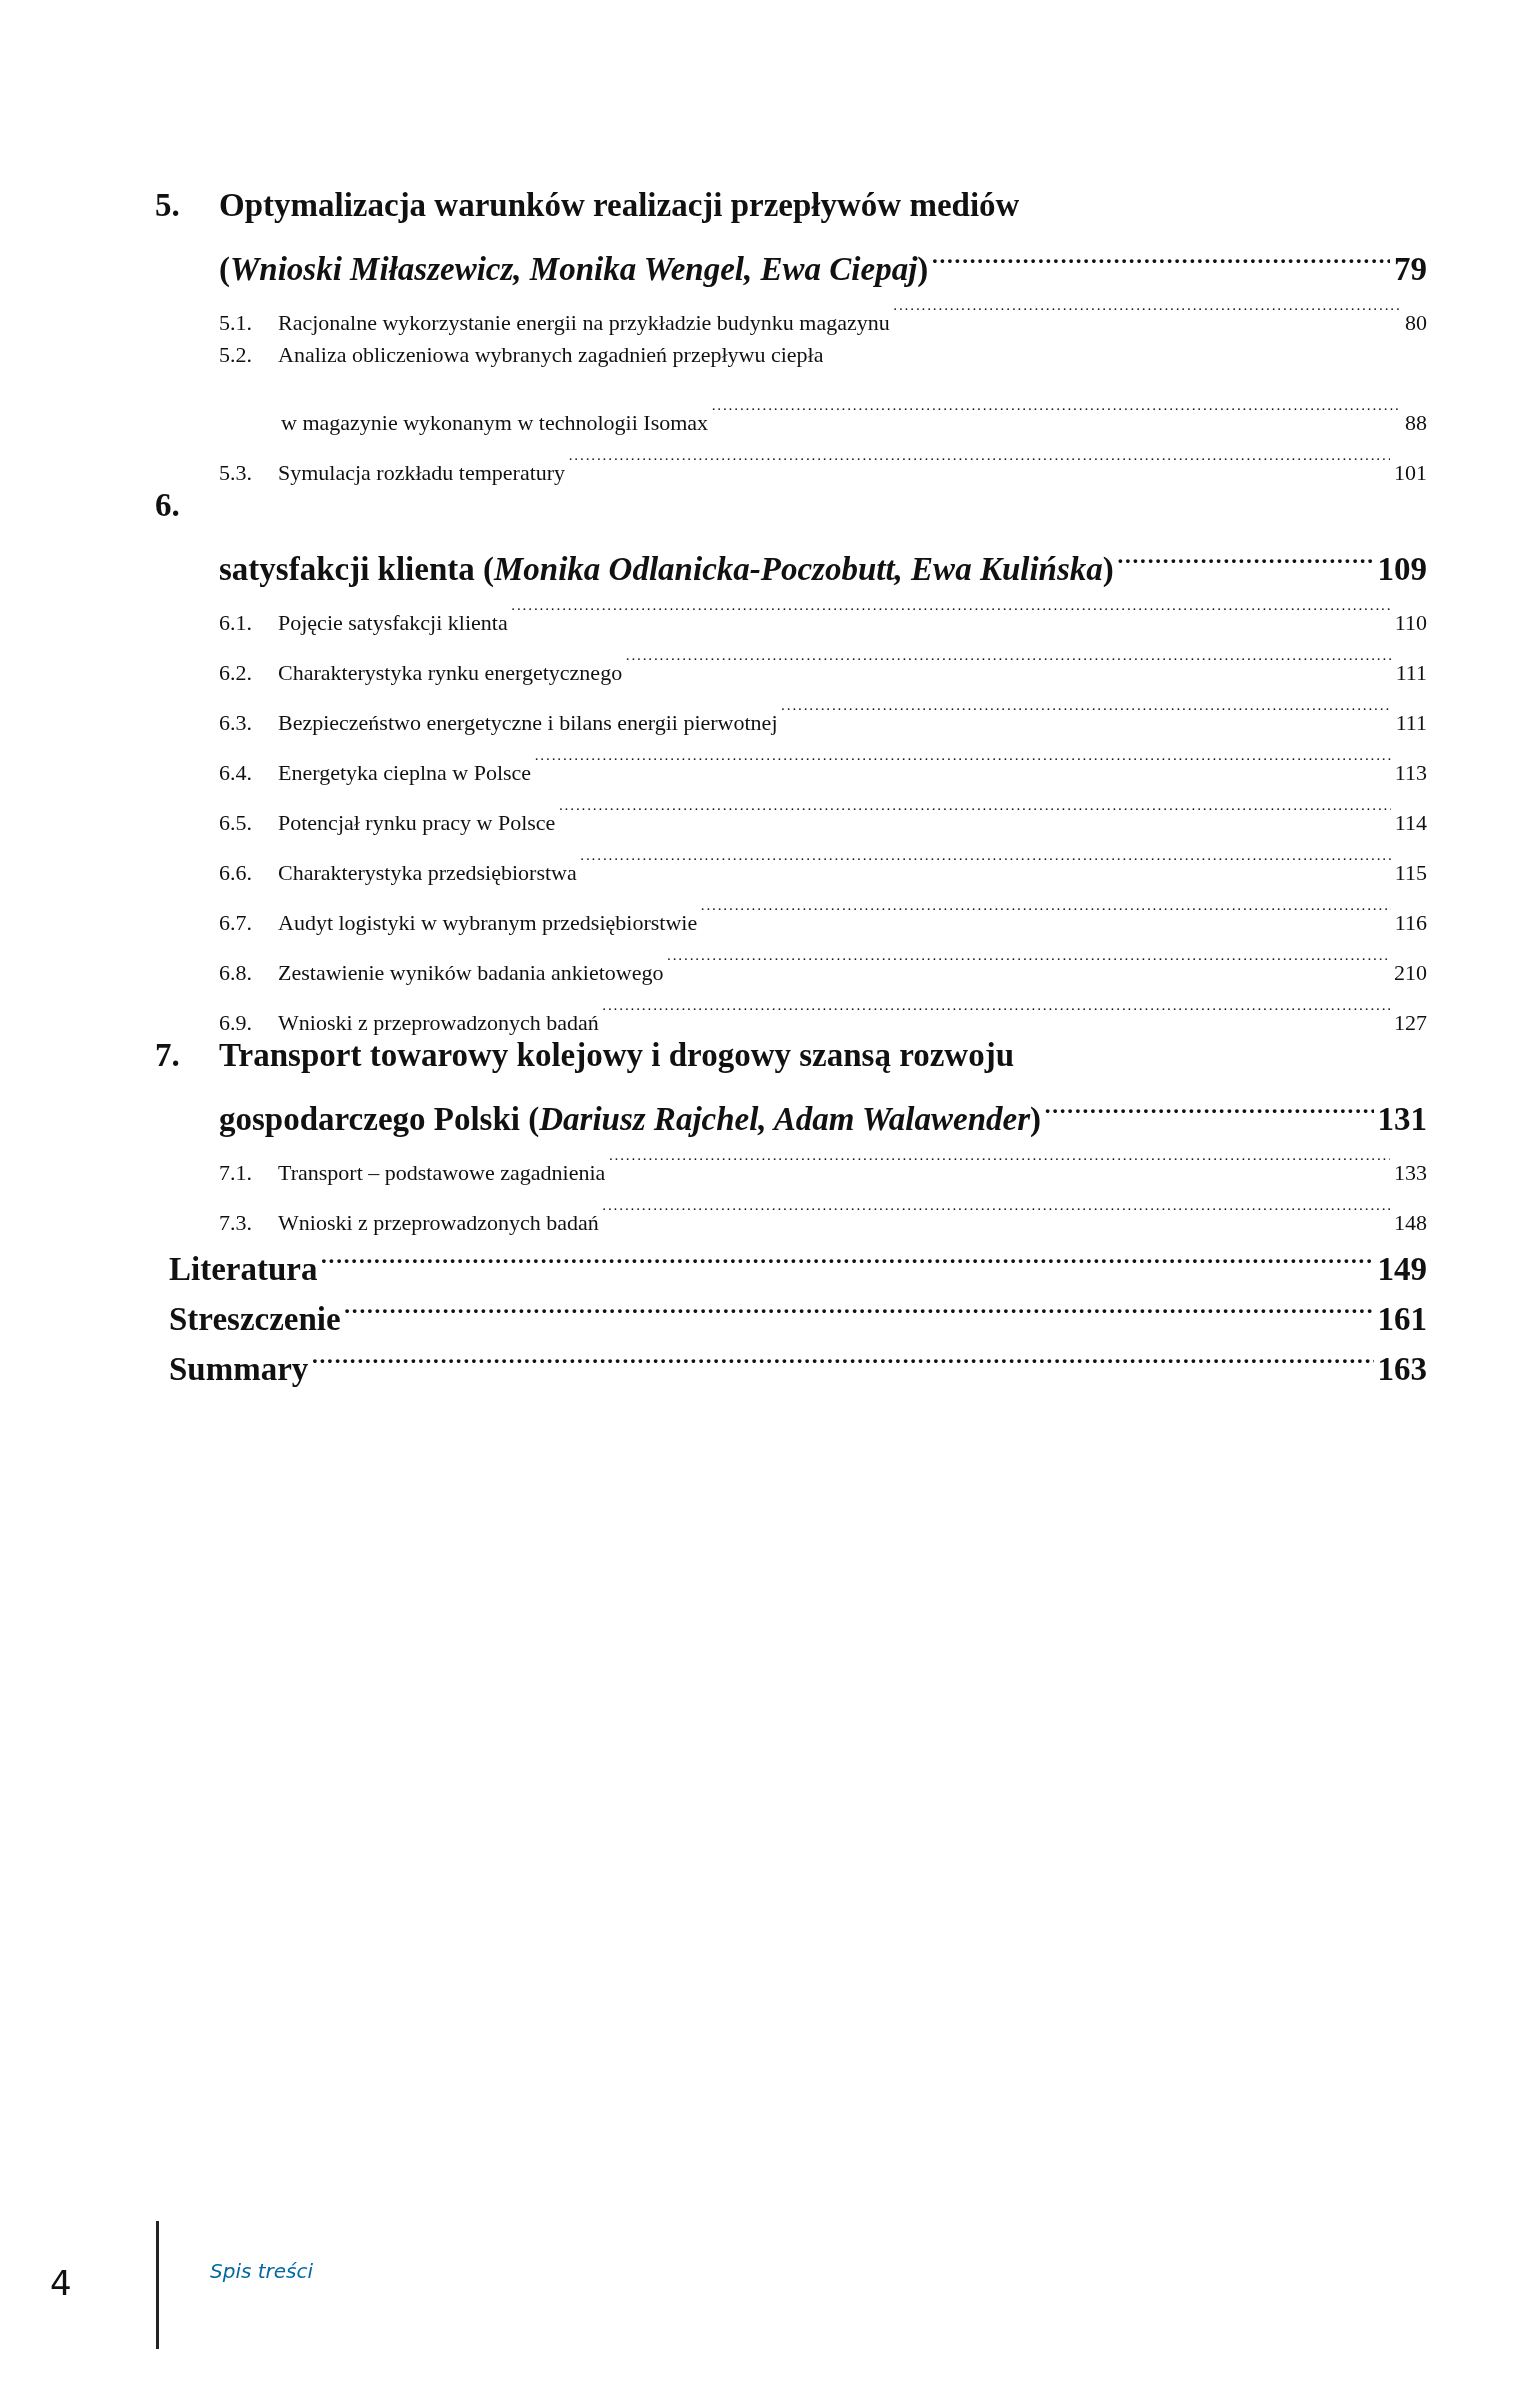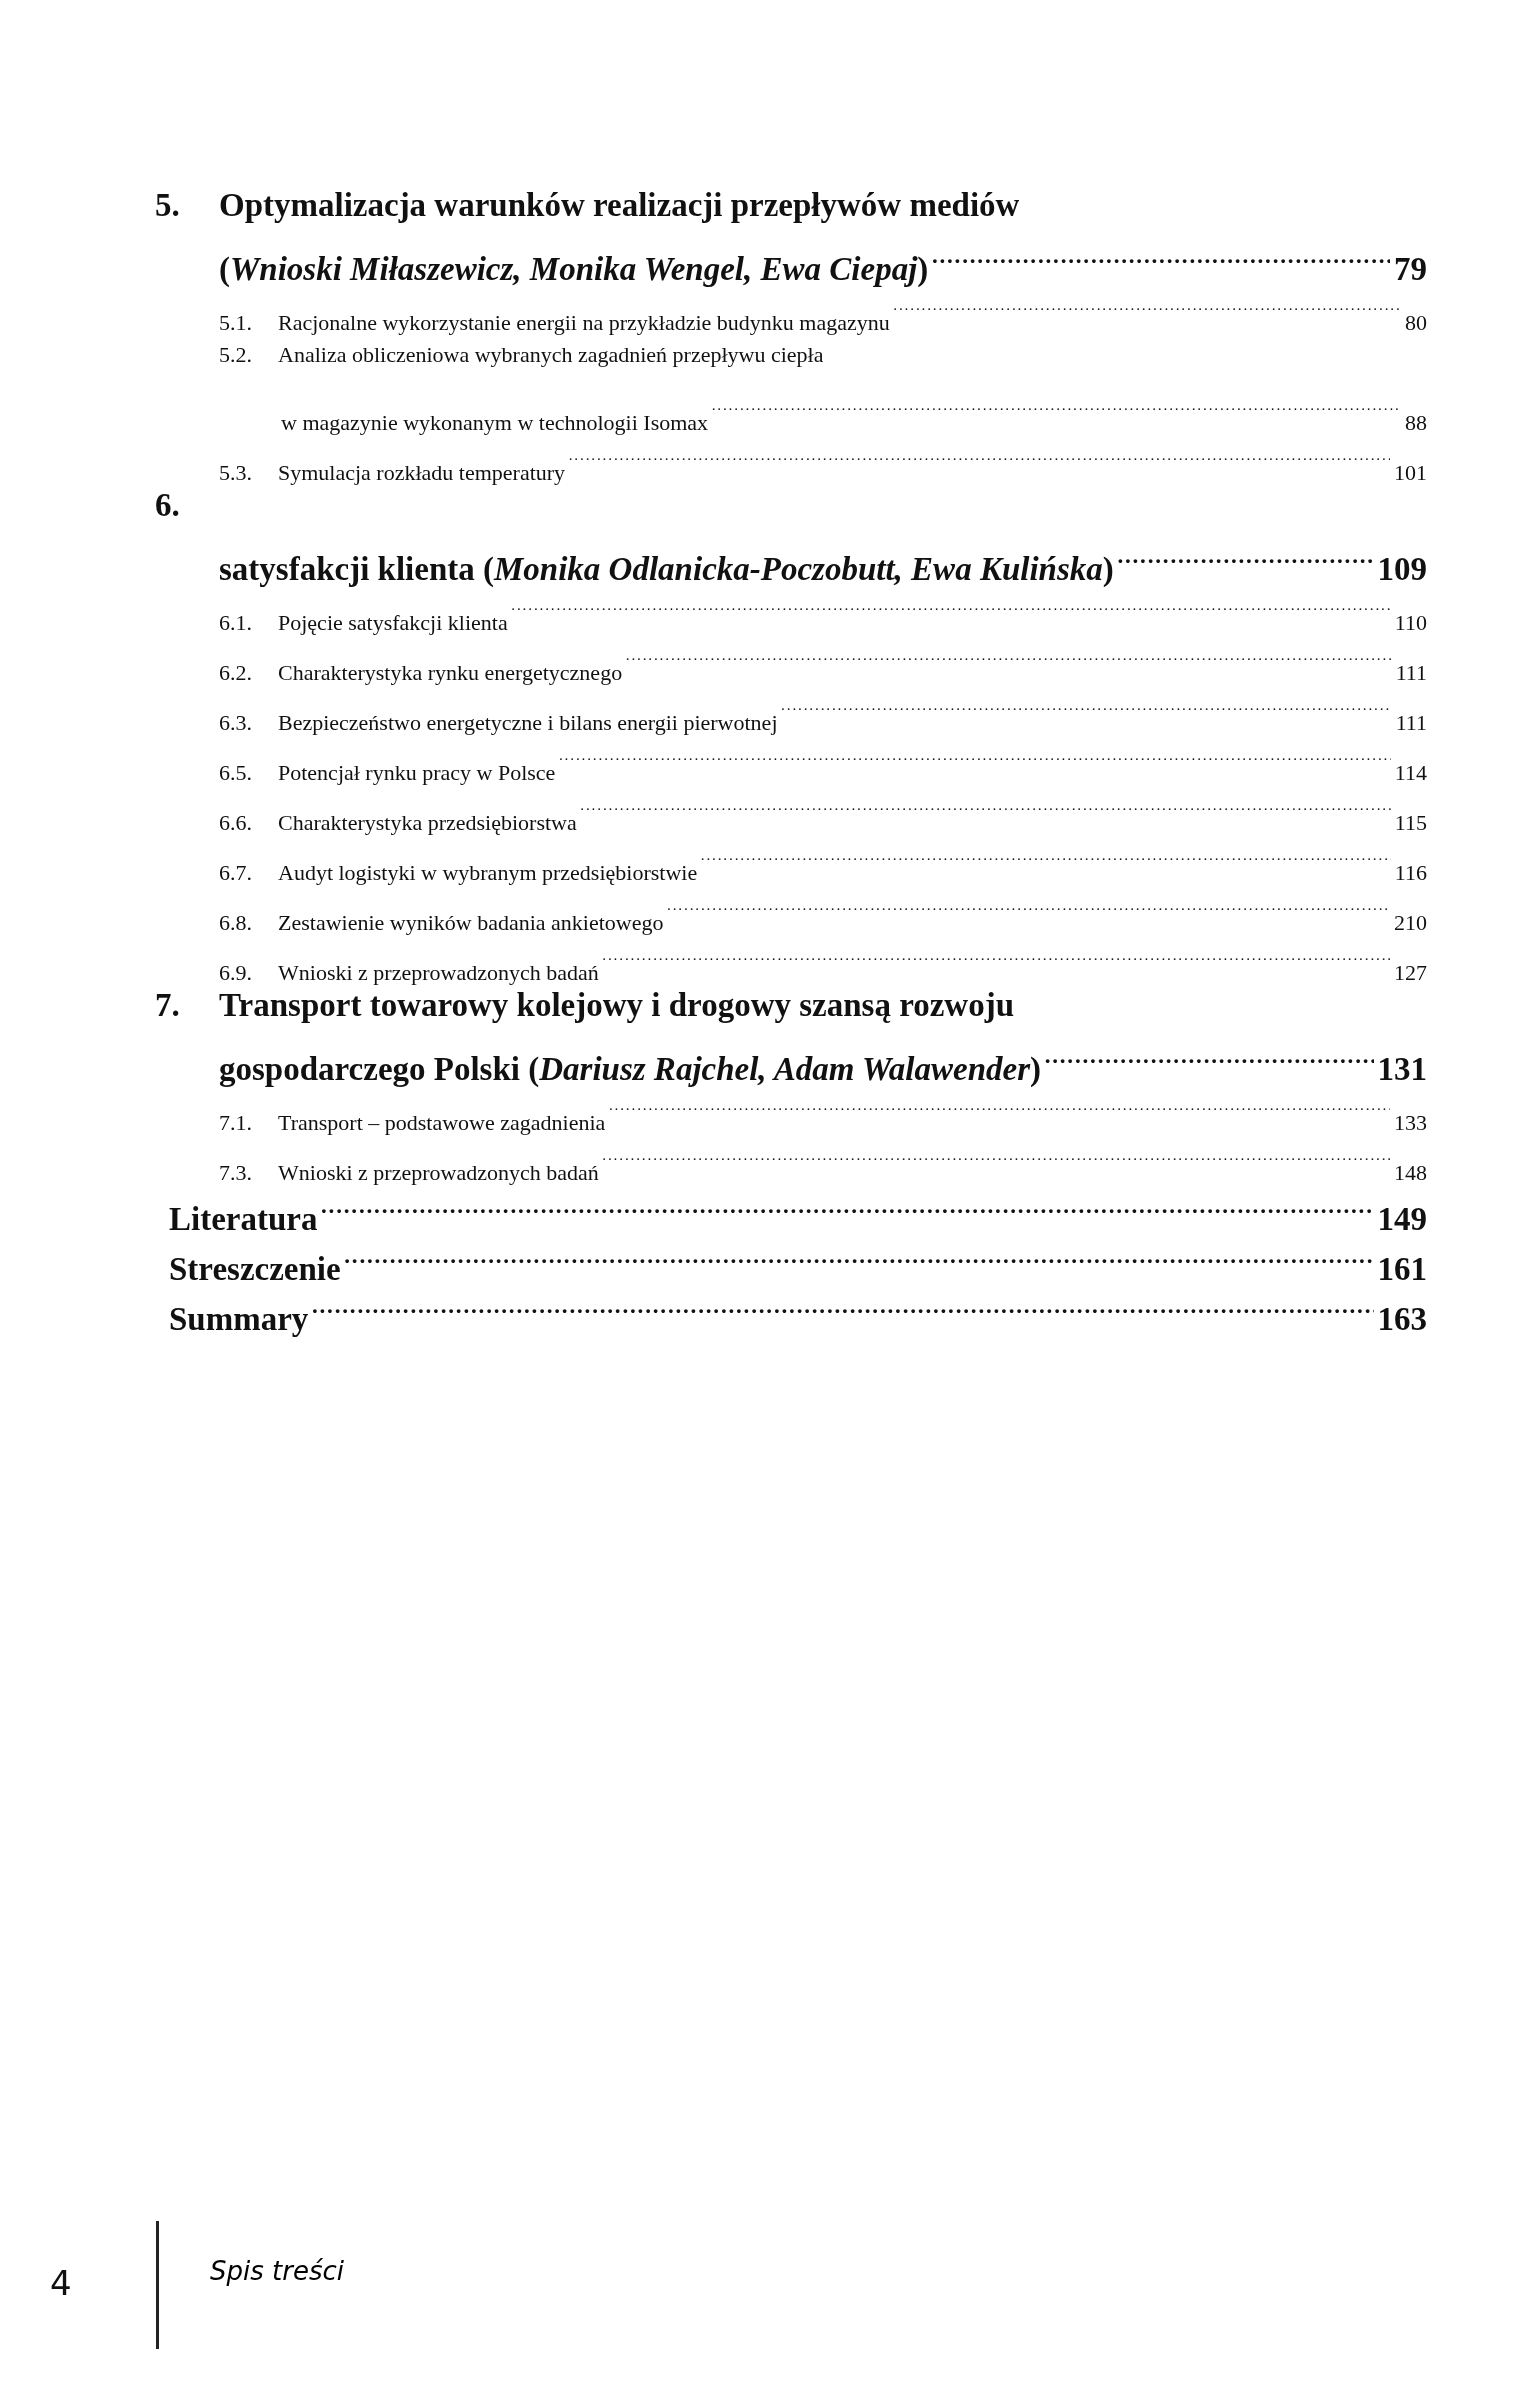--- a/index.html
+++ b/index.html
@@ -92,23 +92,23 @@
     width: 2.7px;
     height: 128px;
     background: #222;
   }
   .footer-title {
     position: absolute;
     left: 210px;
     top: 2253px;
     font-family: "DejaVu Sans", "Liberation Sans", sans-serif;
     font-style: italic;
-    font-size: 26px;
+    font-size: 20px;
     line-height: 36px;
-    color: #000000;
+    color: #0369a1;
   }
 </style>
 </head>
 <body>
 
 <div class="toc">
 
   <div class="row top">
     <span class="num-top">5.</span>
     <span class="title">Optymalizacja warunków realizacji przepływów mediów</span>
@@ -170,20 +170,27 @@
   </div>
   <div class="row sub">
     <span class="indent-sub"></span>
     <span class="num-sub">6.3.</span>
     <span class="title">Bezpieczeństwo energetyczne i bilans energii pierwotnej</span>
     <span class="leader"></span>
     <span class="page">111</span>
   </div>
   <div class="row sub">
     <span class="indent-sub"></span>
+    <span class="num-sub">6.4.</span>
+    <span class="title">Energetyka cieplna w Polsce</span>
+    <span class="leader"></span>
+    <span class="page">113</span>
+  </div>
+  <div class="row sub">
+    <span class="indent-sub"></span>
     <span class="num-sub">6.5.</span>
     <span class="title">Potencjał rynku pracy w Polsce</span>
     <span class="leader"></span>
     <span class="page">114</span>
   </div>
   <div class="row sub">
     <span class="indent-sub"></span>
     <span class="num-sub">6.6.</span>
     <span class="title">Charakterystyka przedsiębiorstwa</span>
     <span class="leader"></span>

